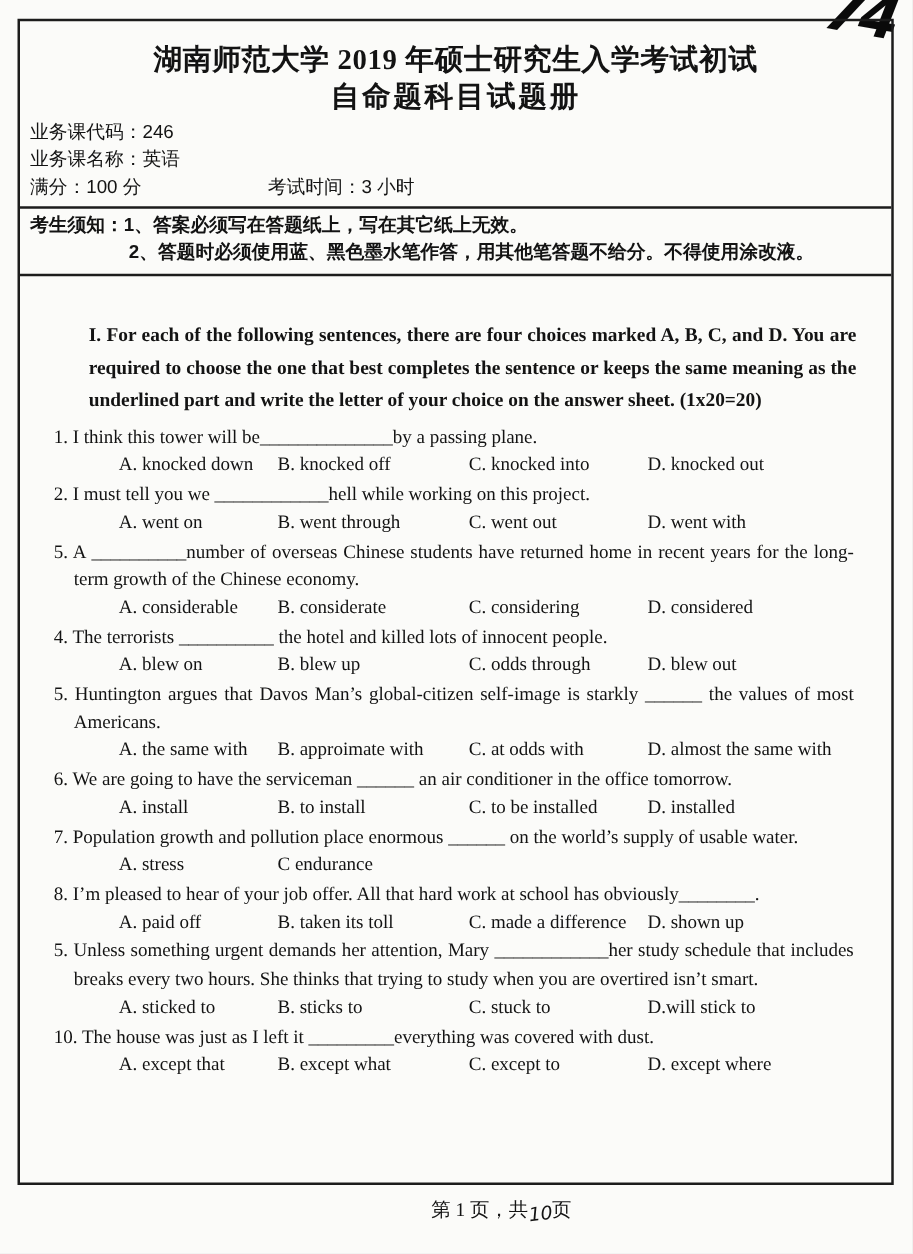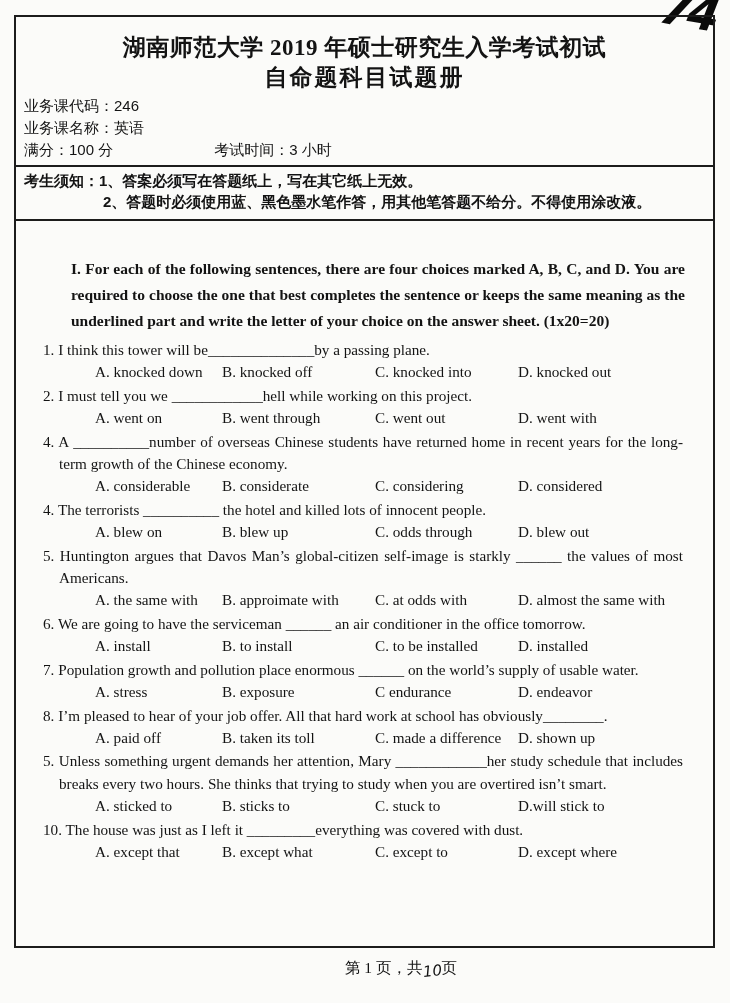--- a/index.html
+++ b/index.html
@@ -169,21 +169,21 @@
     <p class="q-text">2. I must tell you we ____________hell while working on this project.</p>
     <div class="q-options">
       <span class="opt opt-a">A. went on</span>
       <span class="opt opt-b">B. went through</span>
       <span class="opt opt-c">C. went out</span>
       <span class="opt opt-d">D. went with</span>
     </div>
   </div>
 
   <div class="question">
-    <p class="q-text">4. A __________number of overseas Chinese students have returned home in recent years for the long-term growth of the Chinese economy.</p>
+    <p class="q-text">5. A __________number of overseas Chinese students have returned home in recent years for the long-term growth of the Chinese economy.</p>
     <div class="q-options">
       <span class="opt opt-a">A. considerable</span>
       <span class="opt opt-b">B. considerate</span>
       <span class="opt opt-c">C. considering</span>
       <span class="opt opt-d">D. considered</span>
     </div>
   </div>
 
   <div class="question">
     <p class="q-text">4. The terrorists __________ the hotel and killed lots of innocent people.</p>
@@ -212,23 +212,21 @@
       <span class="opt opt-b">B. to install</span>
       <span class="opt opt-c">C. to be installed</span>
       <span class="opt opt-d">D. installed</span>
     </div>
   </div>
 
   <div class="question">
     <p class="q-text">7. Population growth and pollution place enormous ______ on the world’s supply of usable water.</p>
     <div class="q-options">
       <span class="opt opt-a">A. stress</span>
-      <span class="opt opt-b">B. exposure</span>
       <span class="opt opt-c">C endurance</span>
-      <span class="opt opt-d">D. endeavor</span>
     </div>
   </div>
 
   <div class="question">
     <p class="q-text">8. I’m pleased to hear of your job offer. All that hard work at school has obviously________.</p>
     <div class="q-options">
       <span class="opt opt-a">A. paid off</span>
       <span class="opt opt-b">B. taken its toll</span>
       <span class="opt opt-c">C. made a difference</span>
       <span class="opt opt-d">D. shown up</span>

